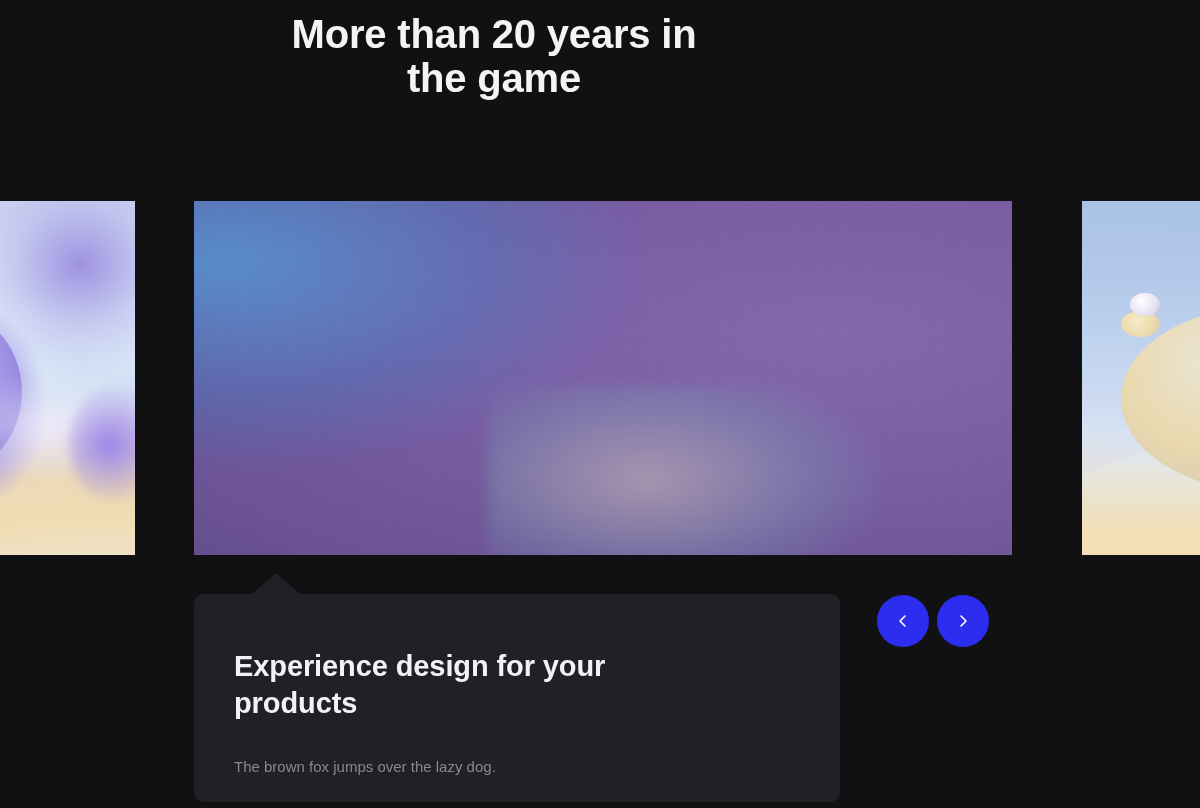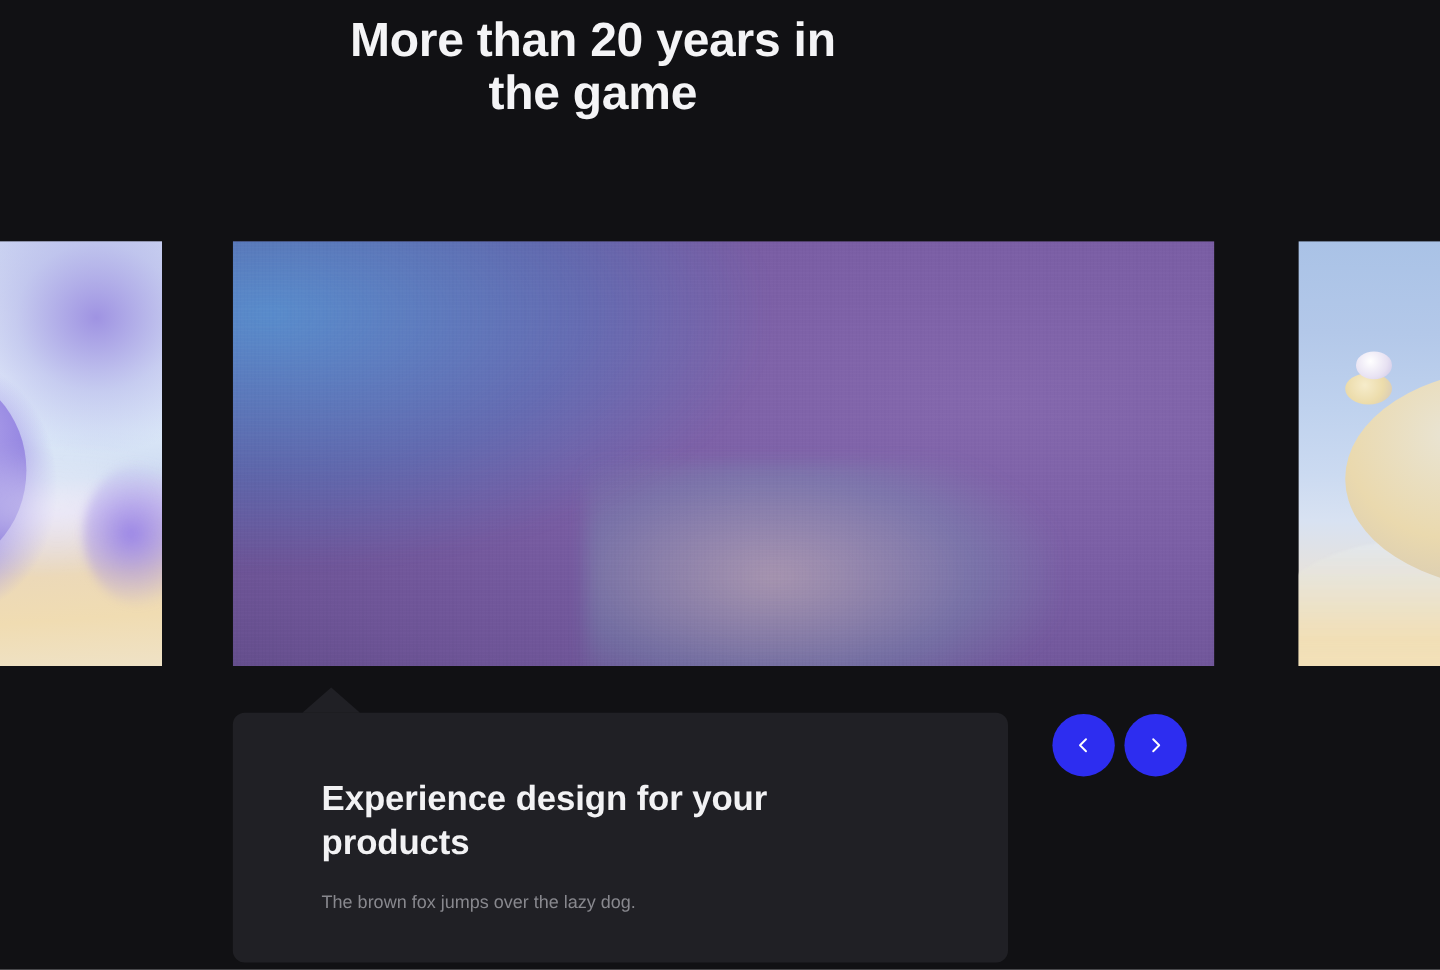--- a/index.html
+++ b/index.html
@@ -203,21 +203,21 @@
 
   
   .caption-card {
     position: absolute;
     left: 194px;
     top: 594px;
     width: 646px;
     height: 208px;
     background: #202025;
     border-radius: 10px;
-    padding: 54px 74px 0 74px;
+    padding: 54px 74px 0 40px;
   }
 
   .caption-pointer {
     position: absolute;
     left: 58px;
     top: -21px;
     width: 0;
     height: 0;
     border-left: 24px solid transparent;
     border-right: 24px solid transparent;
@@ -227,21 +227,21 @@
   .caption-title {
     color: #f2f2f4;
     font-size: 29px;
     font-weight: bold;
     line-height: 37px;
     letter-spacing: -0.1px;
     max-width: 440px;
   }
 
   .caption-subtitle {
-    margin-top: 21px;
+    margin-top: 35px;
     color: #88888e;
     font-size: 15px;
     font-weight: normal;
     line-height: 20px;
   }
 
   
   .nav-buttons {
     position: absolute;
     left: 877px;

